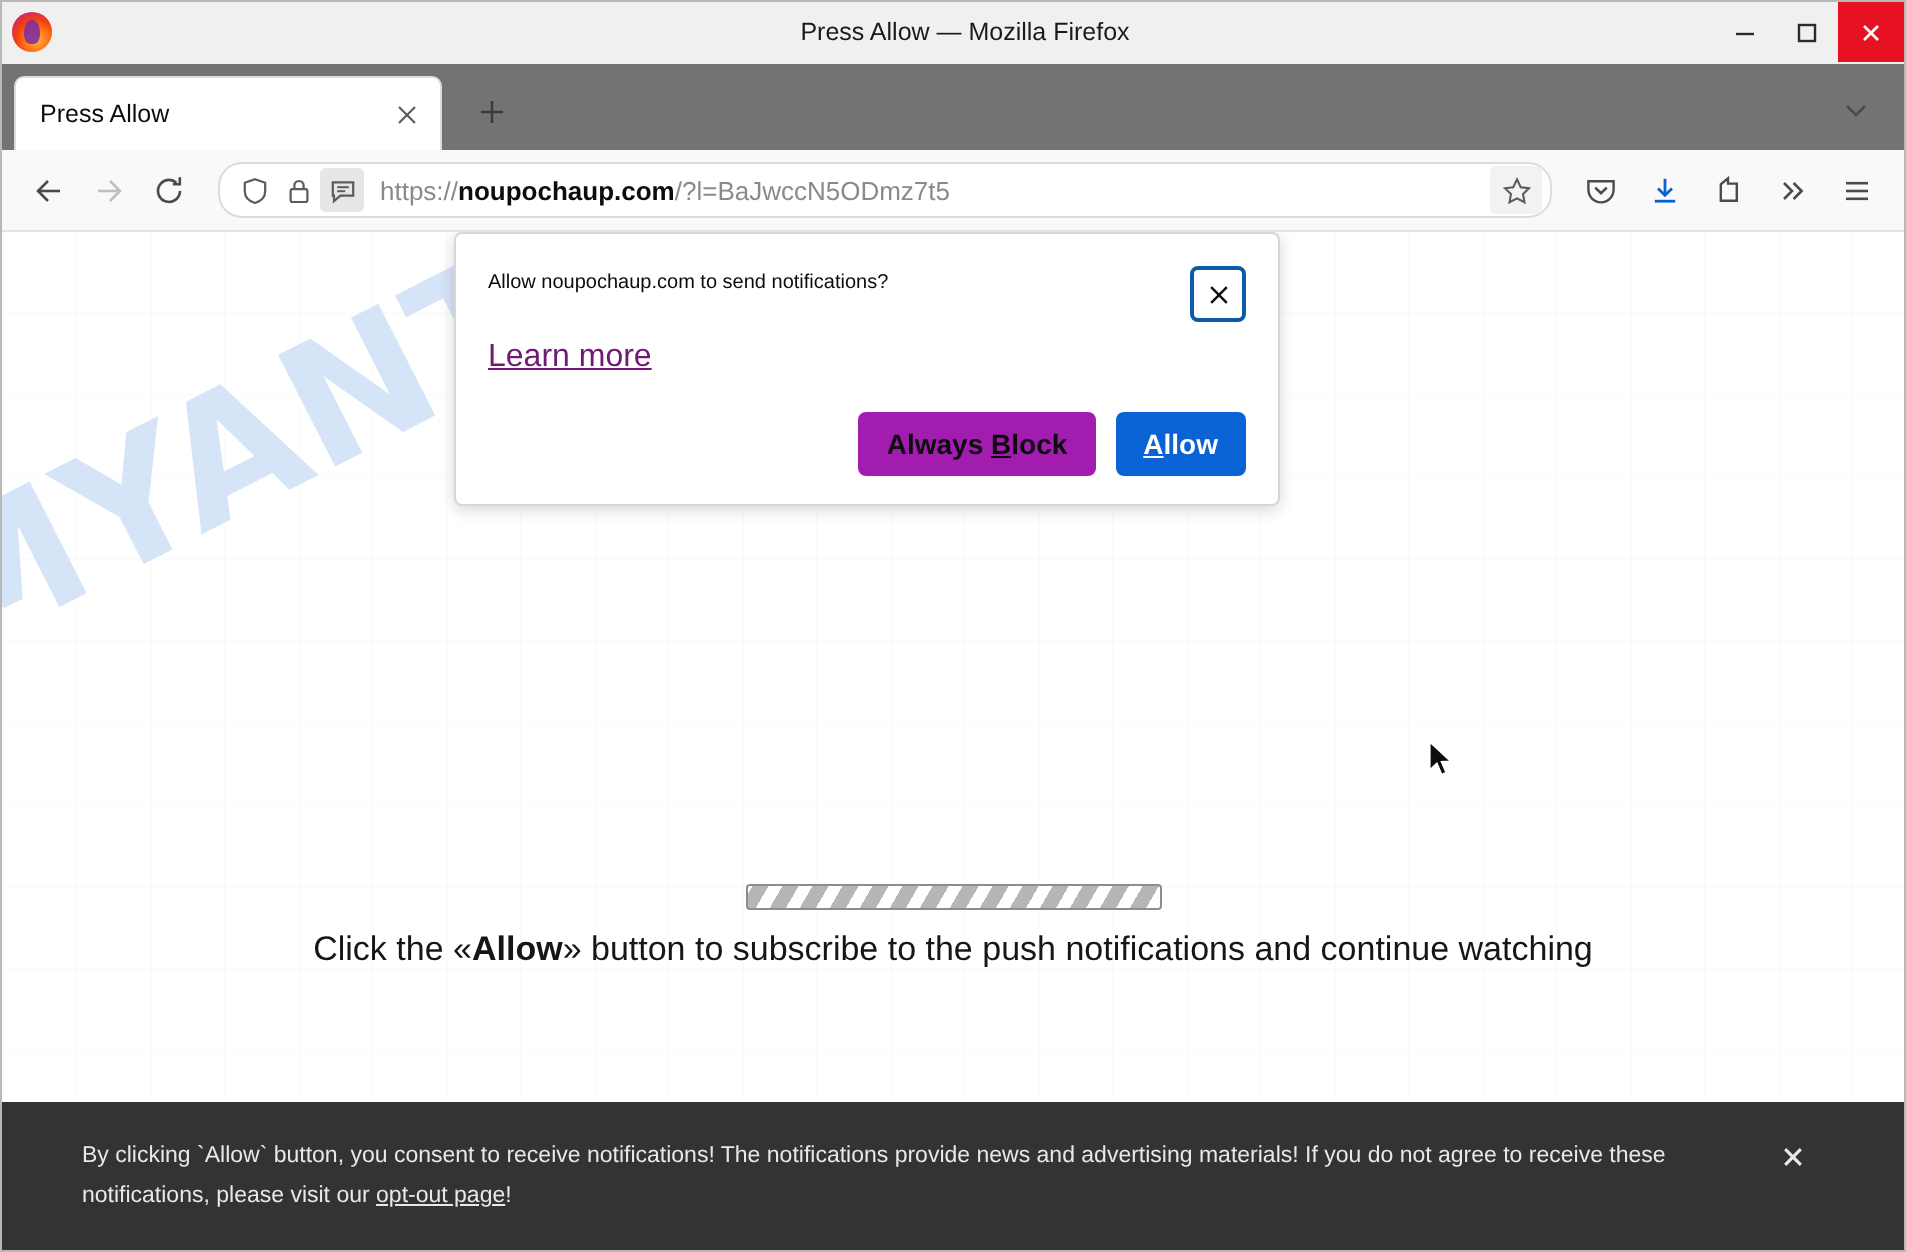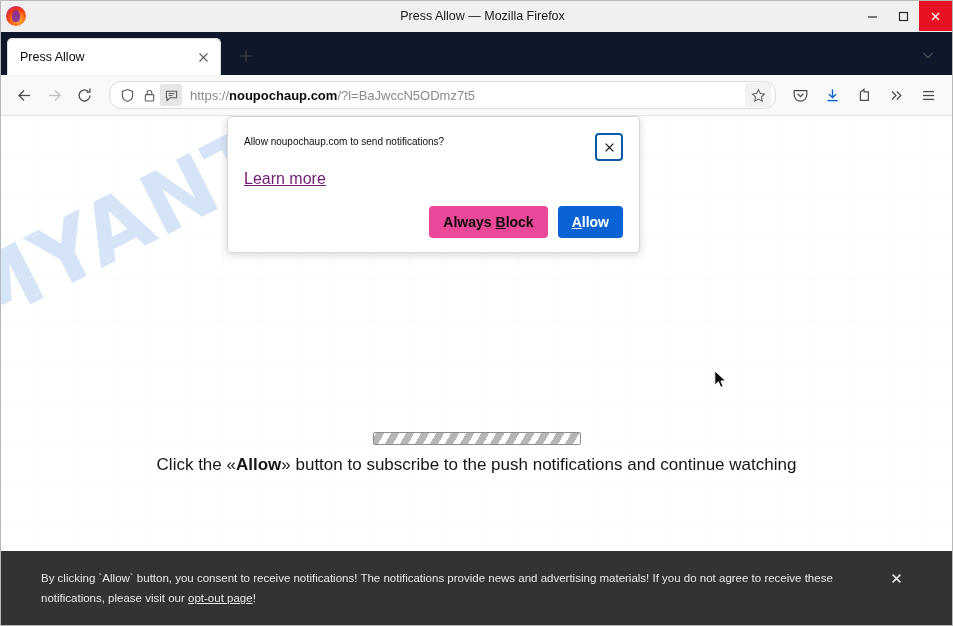--- a/index.html
+++ b/index.html
@@ -77,21 +77,21 @@
   .winbtn svg { display: block; }
   .winbtn.close {
     background: #e81123;
     color: #ffffff;
     width: 33px;
   }
 
   
   .tabstrip {
     height: 43px;
-    background: #0f172a;
+    background: #737373;
     display: flex;
     align-items: flex-end;
     padding: 0;
     position: relative;
   }
   .tab {
     margin-left: 6px;
     margin-bottom: 0px;
     width: 214px;
     height: 37px;
@@ -226,21 +226,21 @@
     inset: 0;
     background-image:
       linear-gradient(90deg, rgba(0,0,0,0.012) 1px, transparent 1px),
       linear-gradient(0deg, rgba(0,0,0,0.010) 1px, transparent 1px);
     background-size: 37px 29px, 53px 41px;
     pointer-events: none;
   }
   .center-block {
     position: absolute;
     left: 0; right: 0;
-    top: 316px;
+    top: 326px;
     text-align: center;
   }
   .progress {
     width: 208px;
     height: 13px;
     margin: 0 auto 10px auto;
     border: 1px solid #8d8d8d;
     border-radius: 2px;
     background-color: #c9c9c9;
     background-image: repeating-linear-gradient(
@@ -308,21 +308,21 @@
   }
   .btn {
     font-size: 14px;
     font-weight: bold;
     border-radius: 4px;
     padding: 8px 14px;
     border: none;
     font-family: "Liberation Sans", sans-serif;
   }
   .btn-block {
-    background: #ec4899;
+    background: #a21caf;
     color: #0c0c0d;
   }
   .btn-allow {
     background: #0a63d4;
     color: #ffffff;
   }
   .btn u { text-decoration: underline; }
 
   
   .consent {

